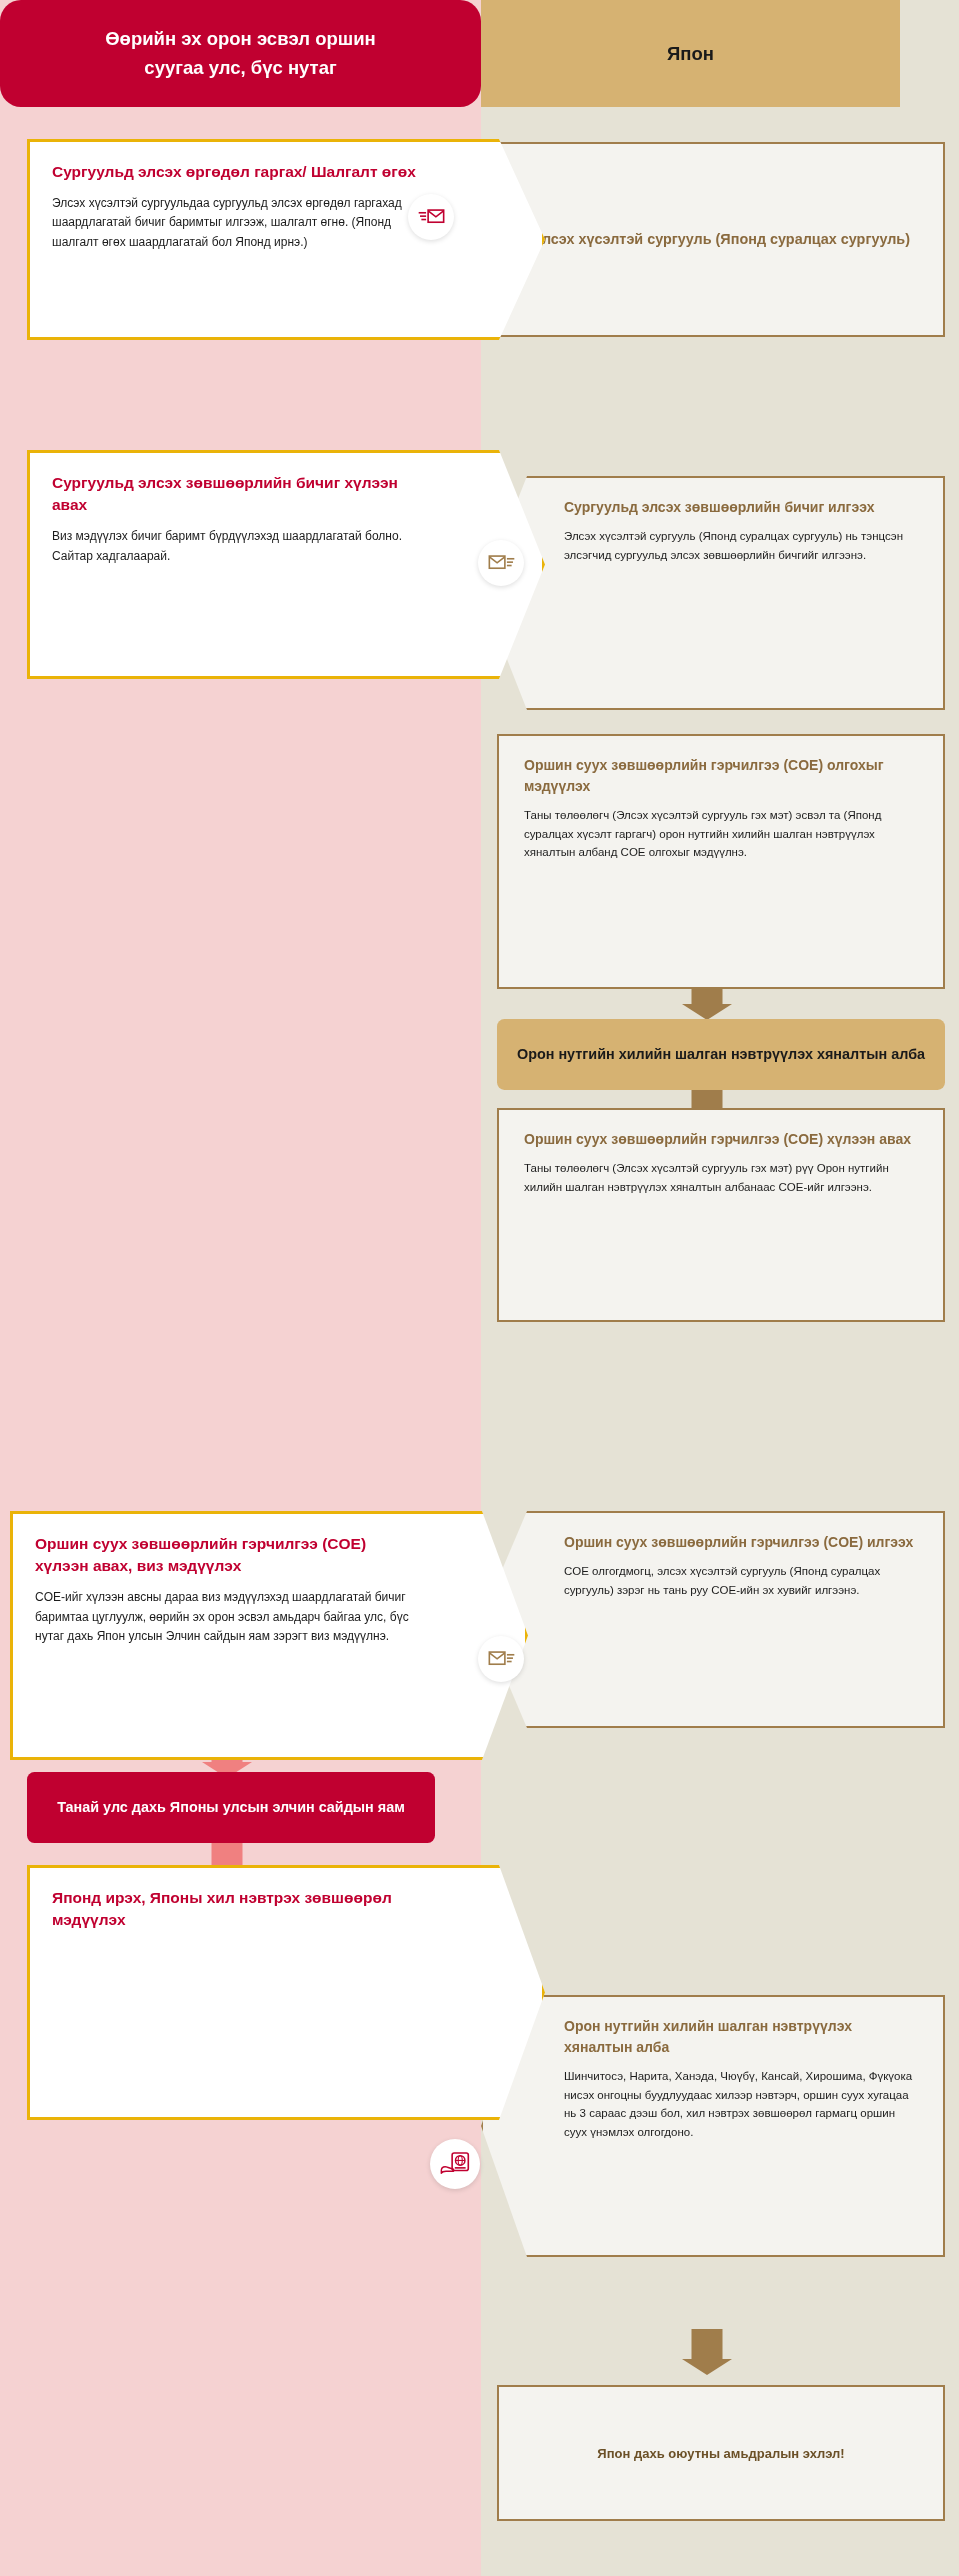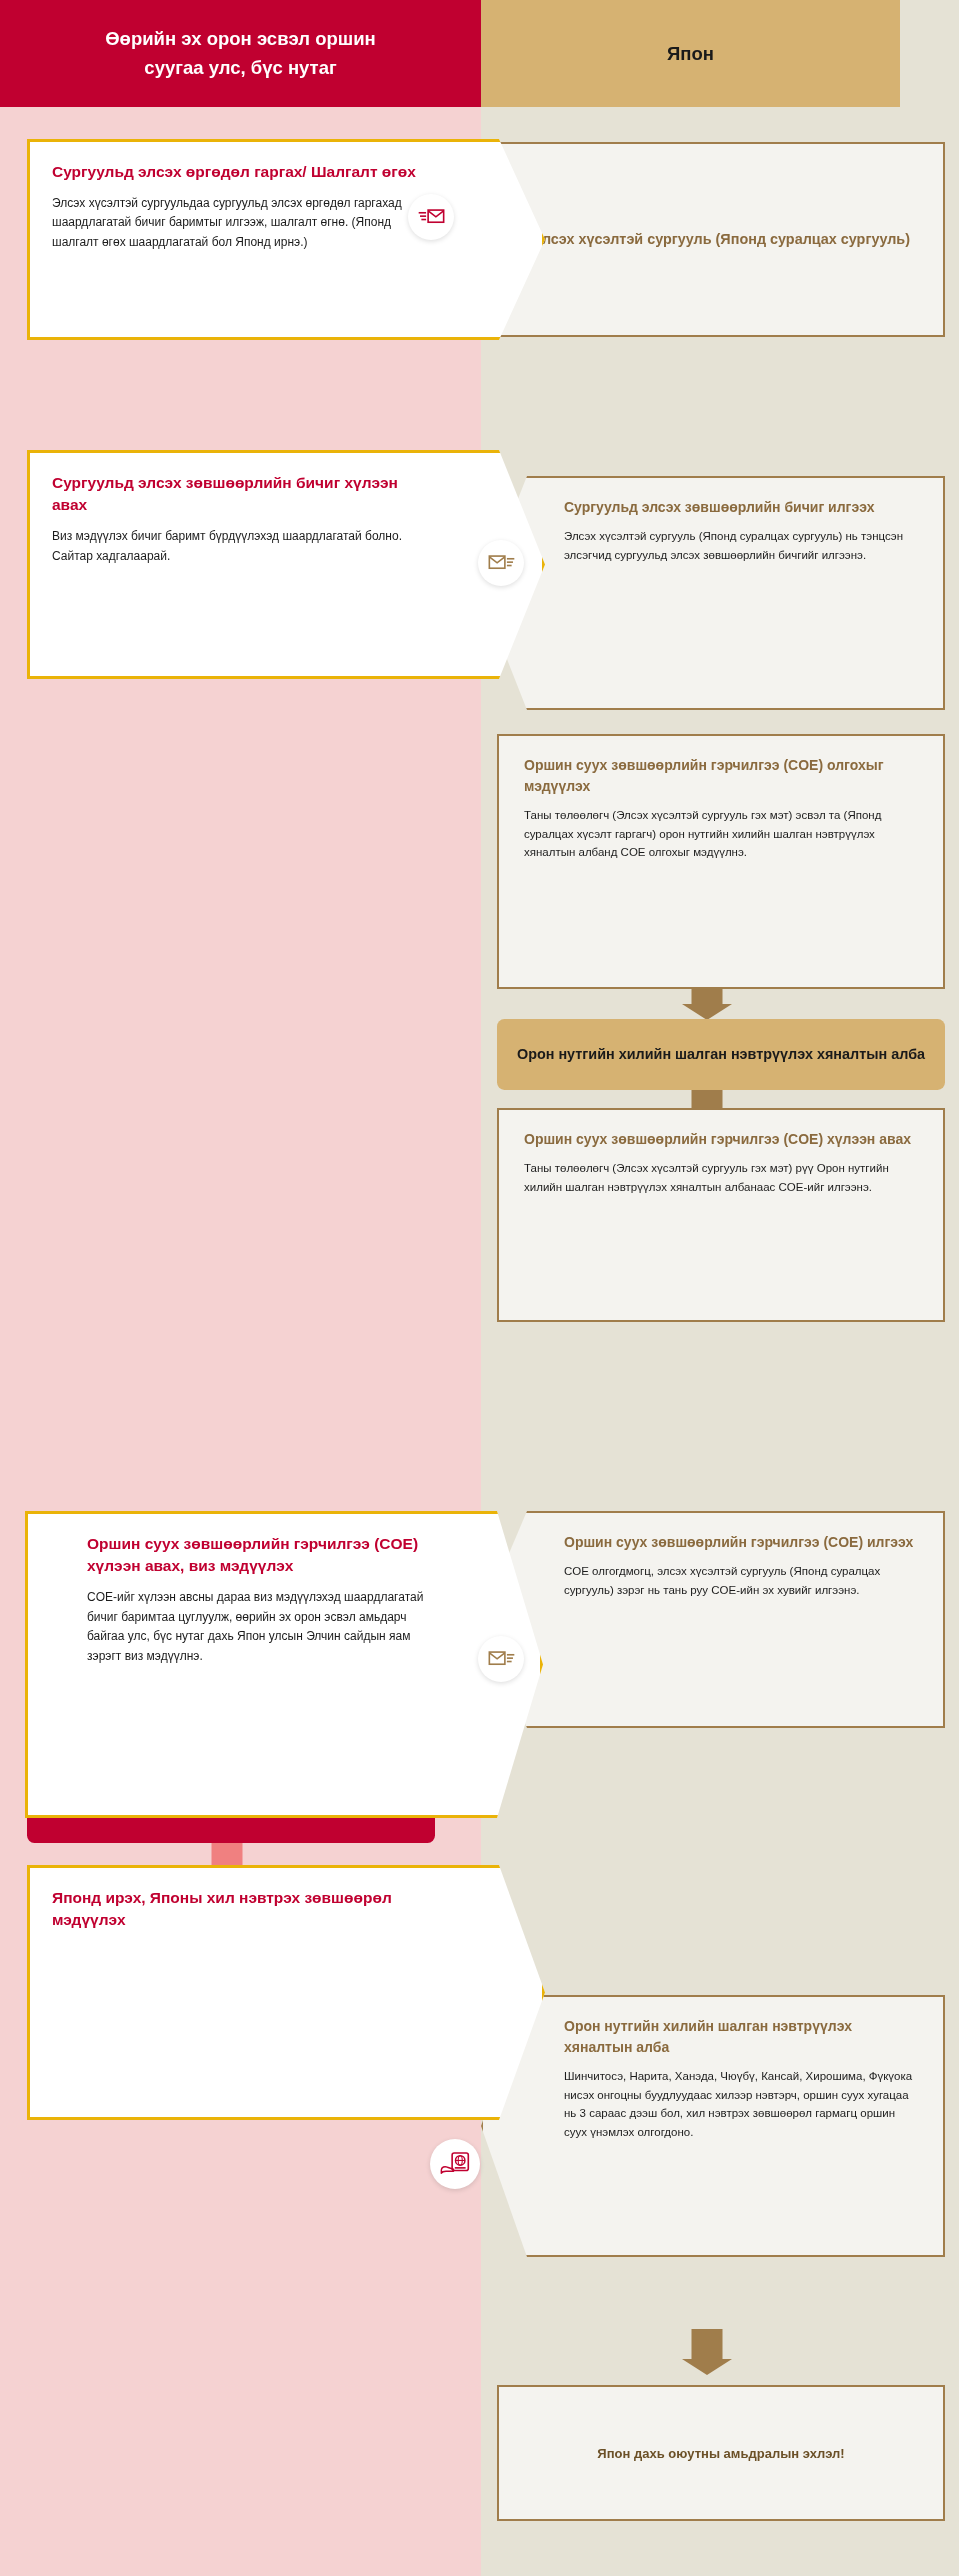--- a/index.html
+++ b/index.html
@@ -7,21 +7,21 @@
   body {
     width:960px; height:2576px; position:relative;
     font-family:"Liberation Sans", sans-serif;
     overflow:hidden;
   }
   
   .col-left  { position:absolute; left:0;   top:0; width:481px; height:2576px; background:#f5d2d2; }
   .col-right { position:absolute; left:481px; top:0; width:479px; height:2576px; background:#e5e2d5; }
 
   .hdr-left  { position:absolute; left:0;   top:0; width:481px; height:107px; background:#c00030;
-               display:flex; align-items:center; justify-content:center; }
+               display:flex; align-items:center; justify-content:center;border-radius:21px; }
   .hdr-right { position:absolute; left:481px; top:0; width:419px; height:107px; background:#d6b272;
                display:flex; align-items:center; justify-content:center; }
   .hdr-left span {
     color:#ffffff; font-weight:bold; font-size:18.5px; line-height:1.55;
     text-align:center; width:325px; display:block;
   }
   .hdr-right span {
     color:#1a1a1a; font-weight:bold; font-size:18.5px; text-align:center; display:block;
   }
 
@@ -172,21 +172,21 @@
   </div>
 </div>
 
 <div class="card tan-card-notch" style="left:481px; top:1511px; width:464px; height:217px;">
   <div class="tan-inner-notch">
     <div class="tan-title">Оршин суух зөвшөөрлийн гэрчилгээ (COE) илгээх</div>
     <div class="tan-body">COE олгогдмогц, элсэх хүсэлтэй сургууль (Японд суралцах сургууль) зэрэг нь тань руу COE-ийн эх хувийг илгээнэ.</div>
   </div>
 </div>
 
-<div class="card red-card" style="left:25px; top:1511px; width:518px; height:307px; z-index:20;padding-left:37px;">
+<div class="card red-card" style="left:10px; top:1511px; width:518px; height:249px; z-index:20;">
   <div class="red-card-inner">
     <div class="red-title">Оршин суух зөвшөөрлийн гэрчилгээ (COE) хүлээн авах, виз мэдүүлэх</div>
     <div class="red-body">COE-ийг хүлээн авсны дараа виз мэдүүлэхэд шаардлагатай бичиг баримтаа цуглуулж, өөрийн эх орон эсвэл амьдарч байгаа улс, бүс нутаг дахь Япон улсын Элчин сайдын яам зэрэгт виз мэдүүлнэ.</div>
   </div>
 </div>
 
 <div class="icon-bubble" style="left:478px; top:1636px; width:46px; height:46px;">
   <svg width="27" height="19" viewBox="0 0 40 28" fill="none" aria-hidden="true">
     <rect x="2" y="3" width="23" height="18" stroke="#a07d4b" stroke-width="2.4" fill="none"></rect>
     <path d="M2.6 4.4 L13.5 13 L24.4 4.4" stroke="#a07d4b" stroke-width="2.4" fill="none"></path>

